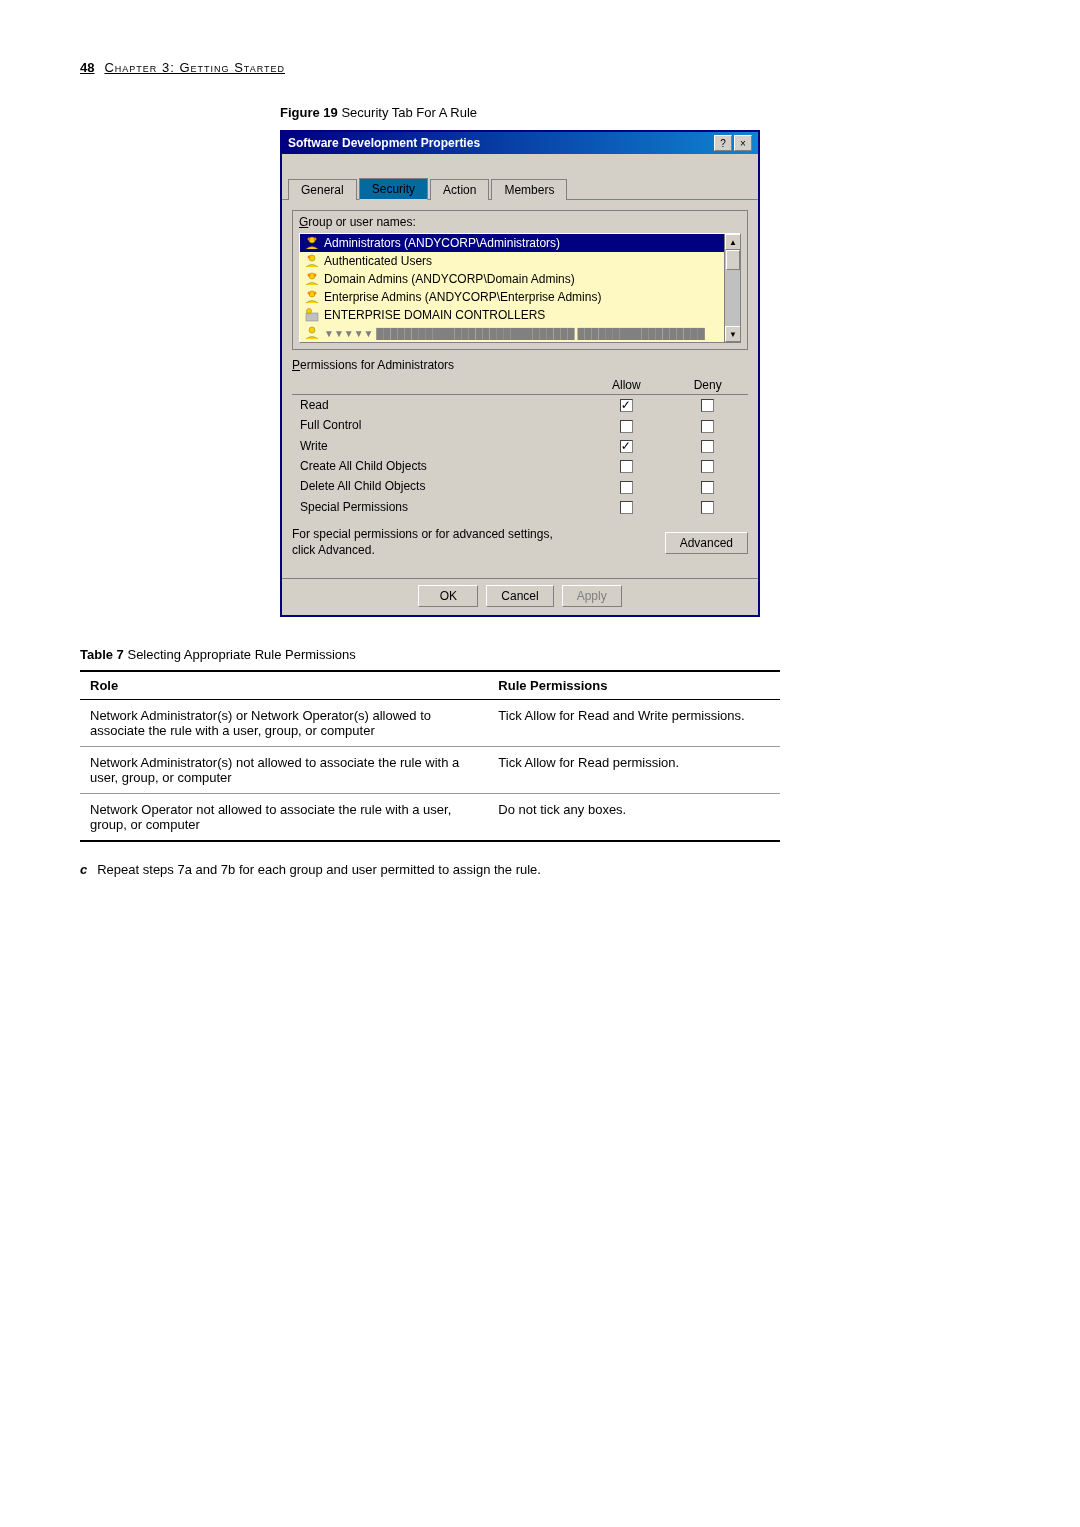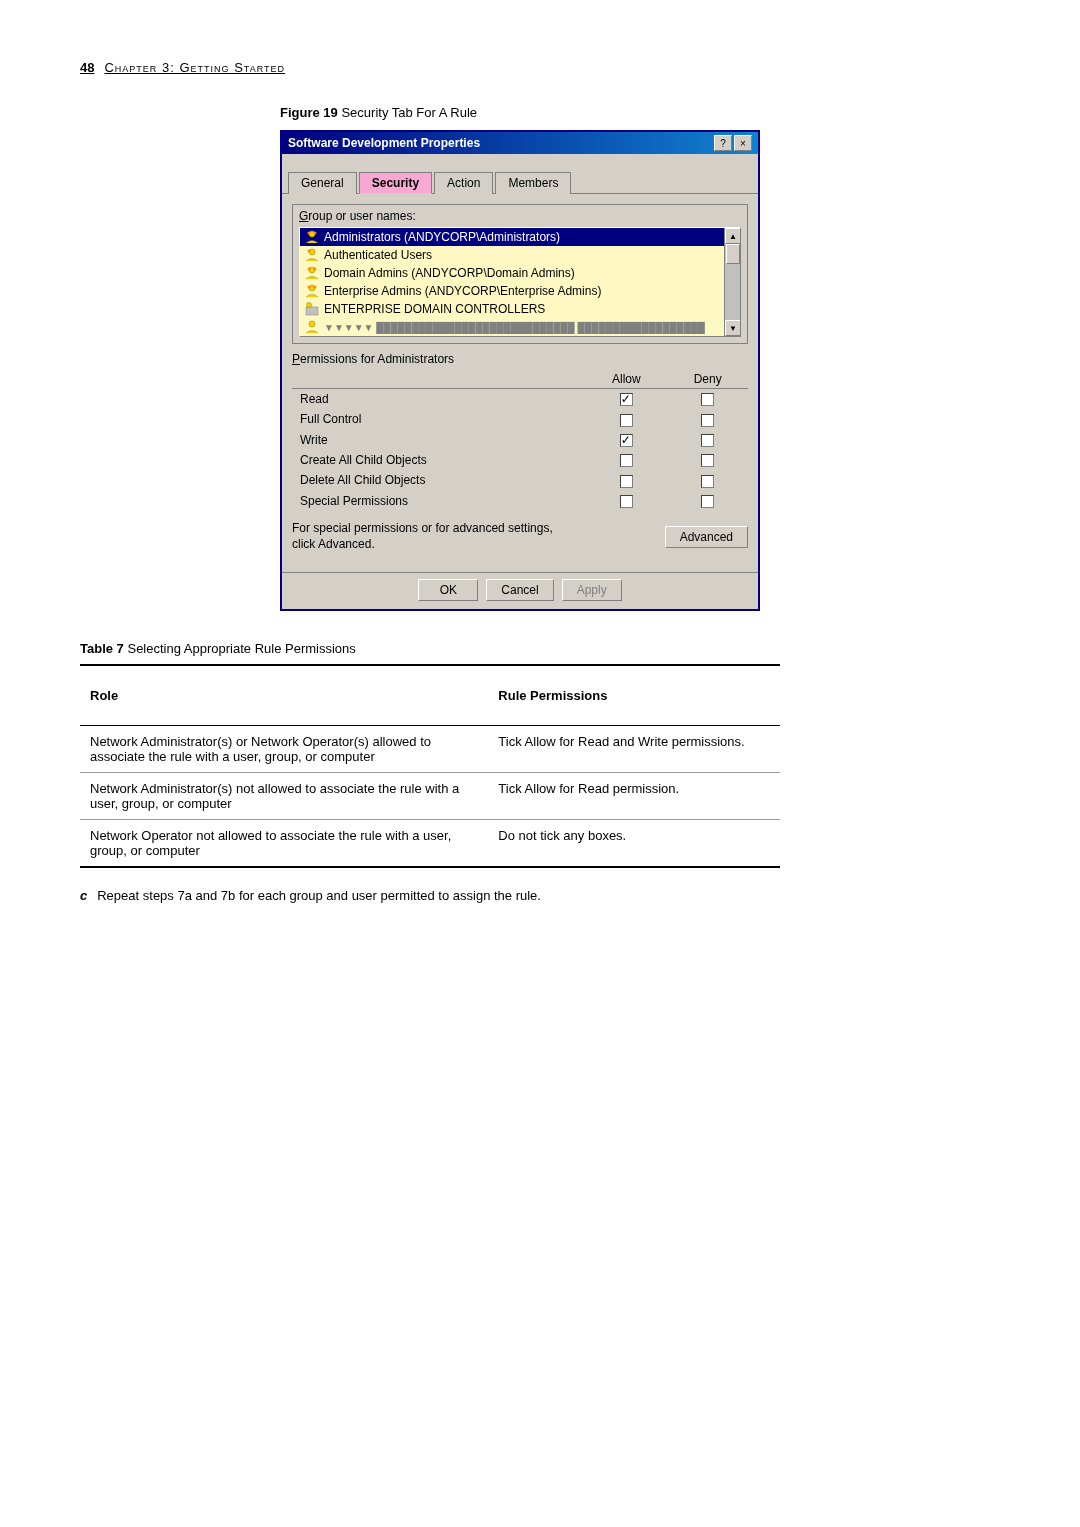--- a/index.html
+++ b/index.html
@@ -78,39 +78,40 @@
       display: flex;
       align-items: center;
       justify-content: center;
       color: #000;
       font-family: Arial, sans-serif;
     }
 
     
     .tab-bar {
       display: flex;
-      padding: 17px 6px 0 6px;
+      padding: 23px 6px 0 6px;
       background: #d4d0c8;
       border-bottom: 1px solid #808080;
+      align-items: center;
     }
     .tab {
       padding: 3px 12px;
       border: 1px solid #808080;
       border-bottom: none;
       background: #d4d0c8;
       cursor: pointer;
       font-size: 12px;
       margin-right: 2px;
       position: relative;
       top: 1px;
     }
     .tab.active {
-      background: #f9a8d4;
+      background: #0369a1;
       border-bottom: 1px solid #d4d0c8;
-      font-weight: bold;
+      font-weight: normal;
       z-index: 1;
     }
 
     
     .dialog-body {
       padding: 10px;
       background: #d4d0c8;
     }
 
     
@@ -313,21 +314,21 @@
       width: 700px;
       border-collapse: collapse;
       font-family: Arial, sans-serif;
       font-size: 13px;
       margin-bottom: 20px;
     }
     .data-table th {
       background: #fff;
       border-top: 2px solid #000;
       border-bottom: 1px solid #000;
-      padding: 22px 10px;
+      padding: 6px 10px;
       text-align: left;
       font-weight: bold;
     }
     .data-table td {
       padding: 8px 10px;
       vertical-align: top;
       border-bottom: 1px solid #ccc;
     }
     .data-table tr:last-child td {
       border-bottom: 2px solid #000;

